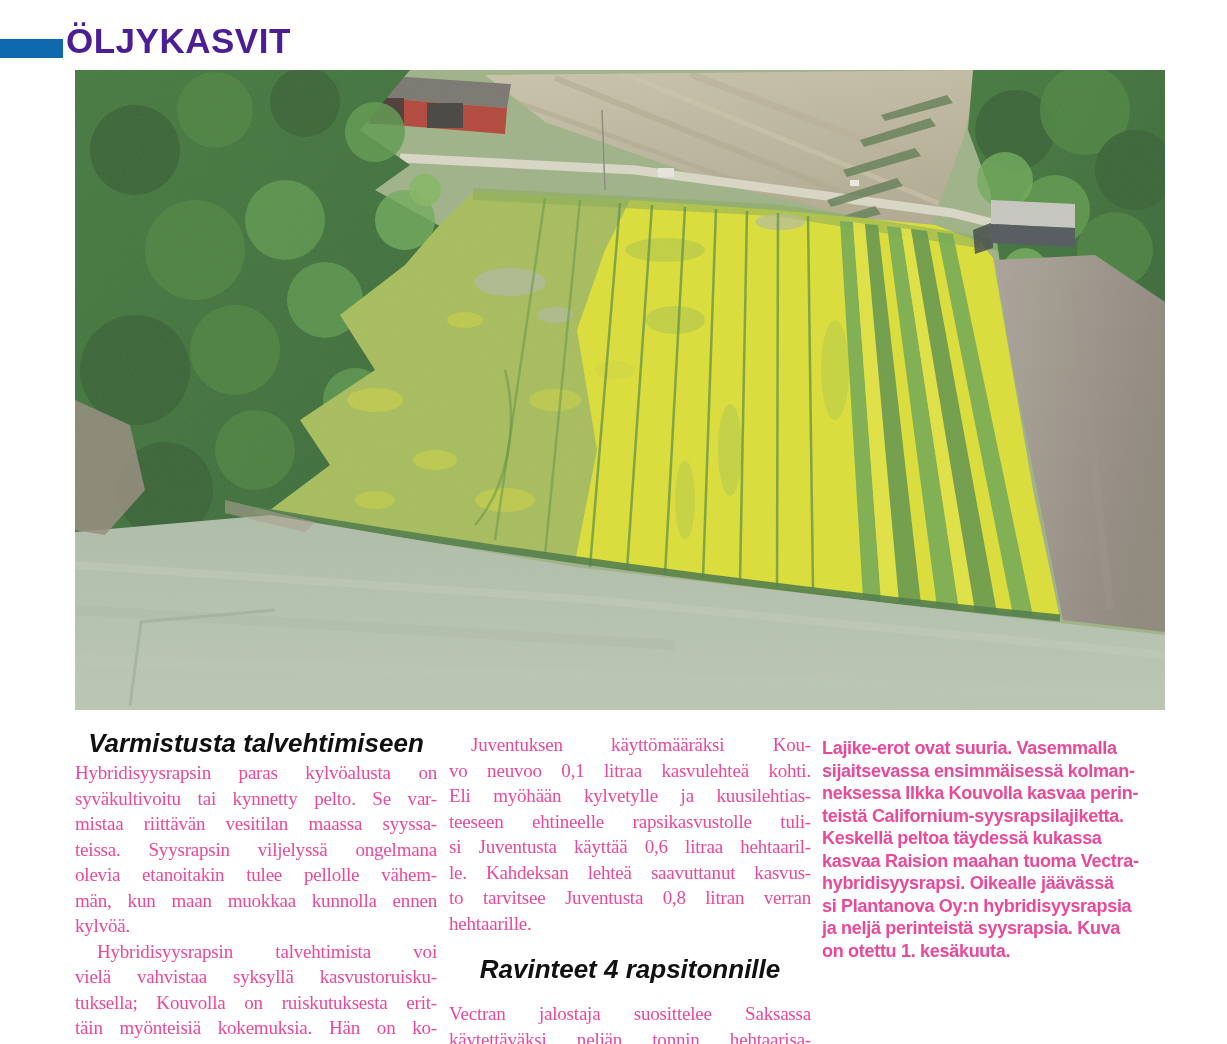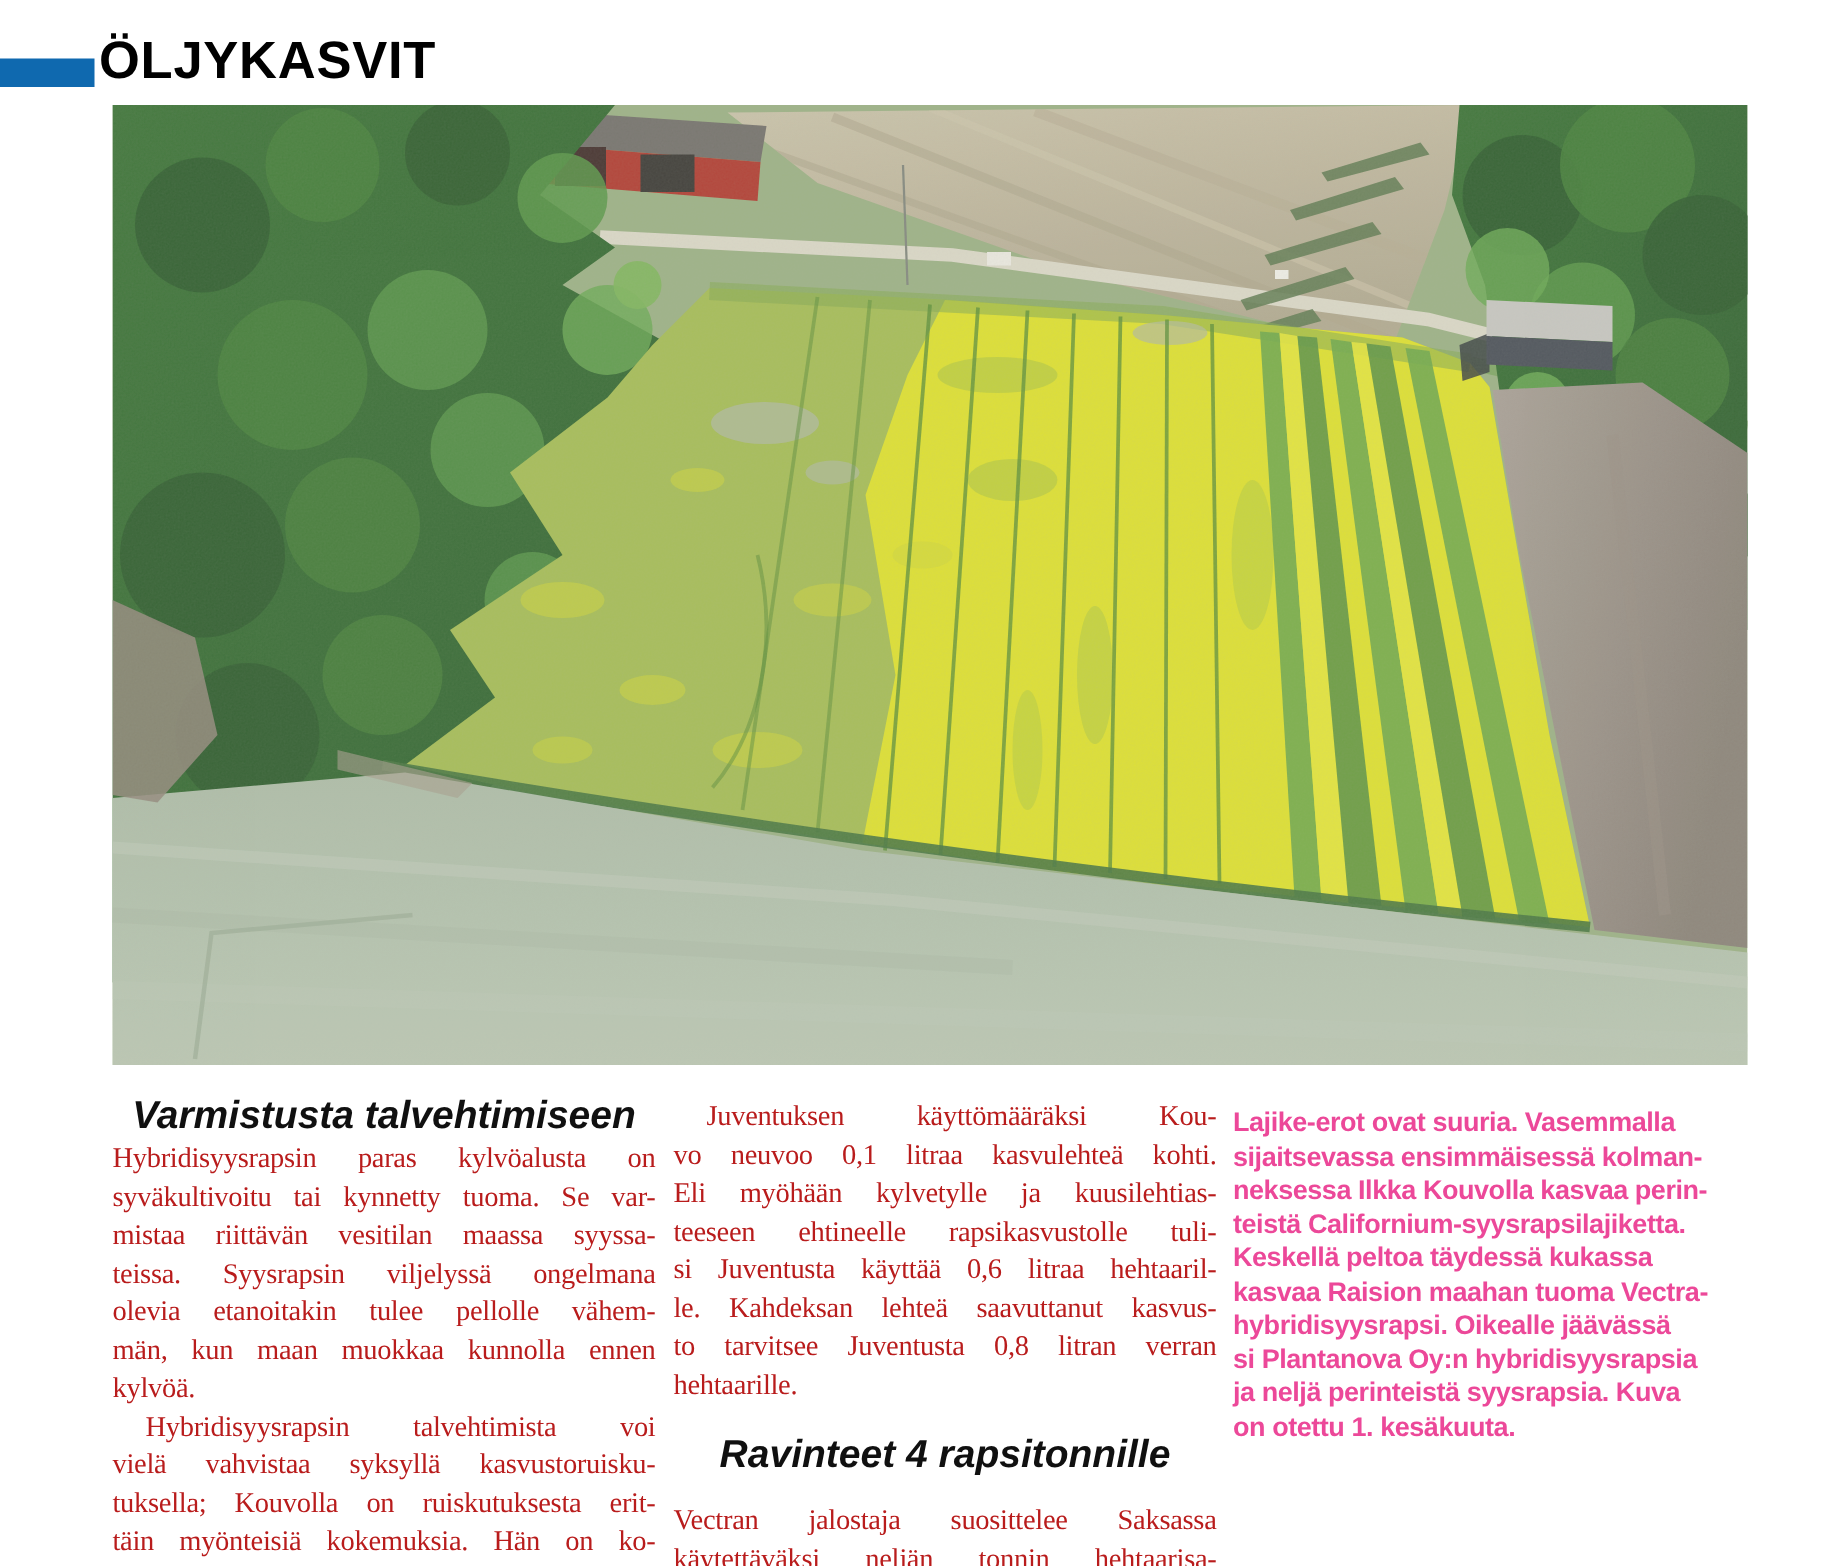--- a/index.html
+++ b/index.html
@@ -1,32 +1,32 @@
 <!DOCTYPE html>
 <html><head>
 <meta charset="utf-8">
 <style>
   html,body{margin:0;padding:0;background:#fff;}
   .page{position:relative;width:1227px;height:1044px;background:#ffffff;overflow:hidden;
         font-family:"Liberation Sans",sans-serif;}
   .kicker-bar{position:absolute;left:0;top:39px;width:63px;height:19px;background:#0f69af;}
   .kicker{position:absolute;left:66px;top:21px;font-size:35px;font-weight:700;
-          letter-spacing:.5px;color:#000000;white-space:nowrap;}
+          letter-spacing:.5px;color:#4c1d95;white-space:nowrap;}
   .photo{position:absolute;left:75px;top:70px;width:1090px;height:640px;}
   .photo svg{display:block;width:100%;height:100%;}
   .col{position:absolute;}
   #col1{left:75px;top:726px;width:362px;}
   #col2{left:449px;top:732px;width:362px;}
   #col3{left:822px;top:737px;width:360px;}
   .headline{font-style:italic;font-weight:700;font-size:26px;line-height:34px;
             text-align:center;color:#101010;white-space:nowrap;}
   #col1 .headline{}
   #col2 .headline{margin:16px 0 15px 0;text-align:center;}
   .bl{font-family:"Liberation Serif","DejaVu Serif",serif;font-size:19px;line-height:25.5px;
-      color:#b91c1c;letter-spacing:-0.2px;word-spacing:-0.5px;
+      color:#ec4899;letter-spacing:-0.2px;word-spacing:-0.5px;
       text-align:justify;text-align-last:justify;}
   .bl.last{text-align-last:left;}
   .bl.ind{text-indent:22px;}
   .capline{font-weight:700;font-size:18px;line-height:22.5px;color:#ec4899;
            letter-spacing:-0.3px;white-space:nowrap;}
 </style>
 </head>
 <body>
 
 <div class="page">
@@ -210,21 +210,21 @@
 
       <rect width="1090" height="640" filter="url(#grain)" opacity="0.14"></rect>
       <rect width="1090" height="640" fill="#cfd8cc" opacity="0.05"></rect>
     </svg>
   </div>
 
   <div class="col" id="col1">
     <div class="headline">Varmistusta talvehtimiseen</div>
     <div>
         <div class="bl">Hybridisyysrapsin paras kylvöalusta on</div>
-        <div class="bl">syväkultivoitu tai kynnetty tuoma. Se var-</div>
+        <div class="bl">syväkultivoitu tai kynnetty pelto. Se var-</div>
         <div class="bl">mistaa riittävän vesitilan maassa syyssa-</div>
         <div class="bl">teissa. Syysrapsin viljelyssä ongelmana</div>
         <div class="bl">olevia etanoitakin tulee pellolle vähem-</div>
         <div class="bl">män, kun maan muokkaa kunnolla ennen</div>
         <div class="bl last">kylvöä.</div>
         <div class="bl ind">Hybridisyysrapsin talvehtimista voi</div>
         <div class="bl">vielä vahvistaa syksyllä kasvustoruisku-</div>
         <div class="bl">tuksella; Kouvolla on ruiskutuksesta erit-</div>
         <div class="bl">täin myönteisiä kokemuksia. Hän on ko-</div>
       </div>

